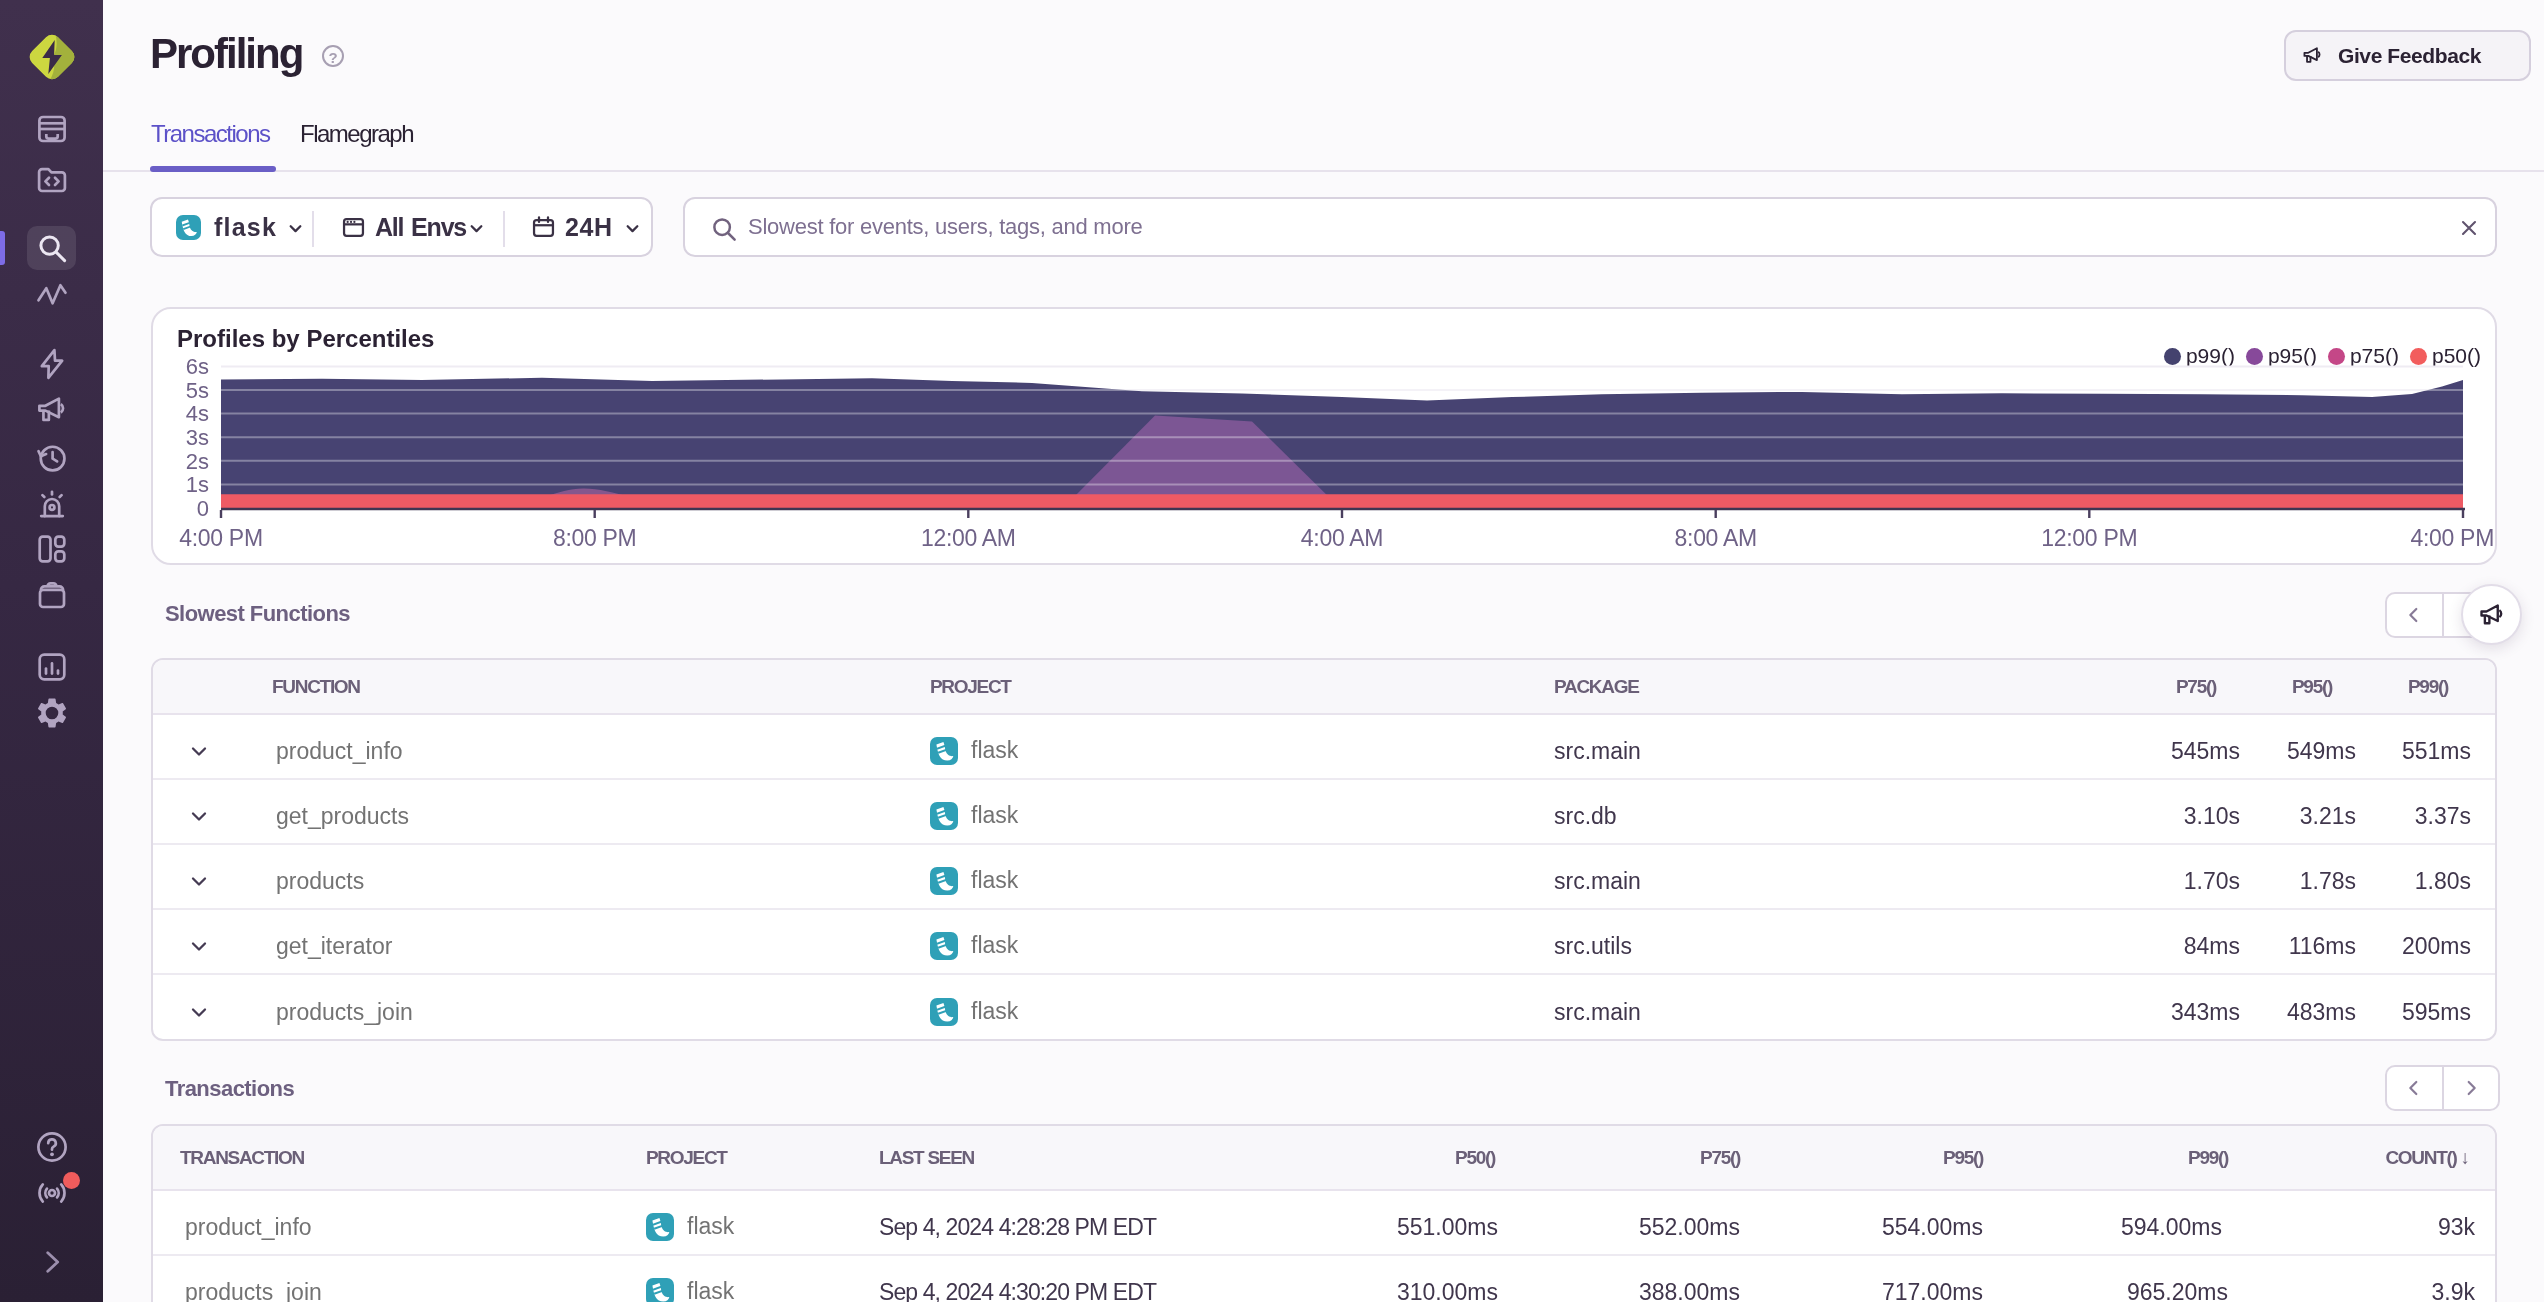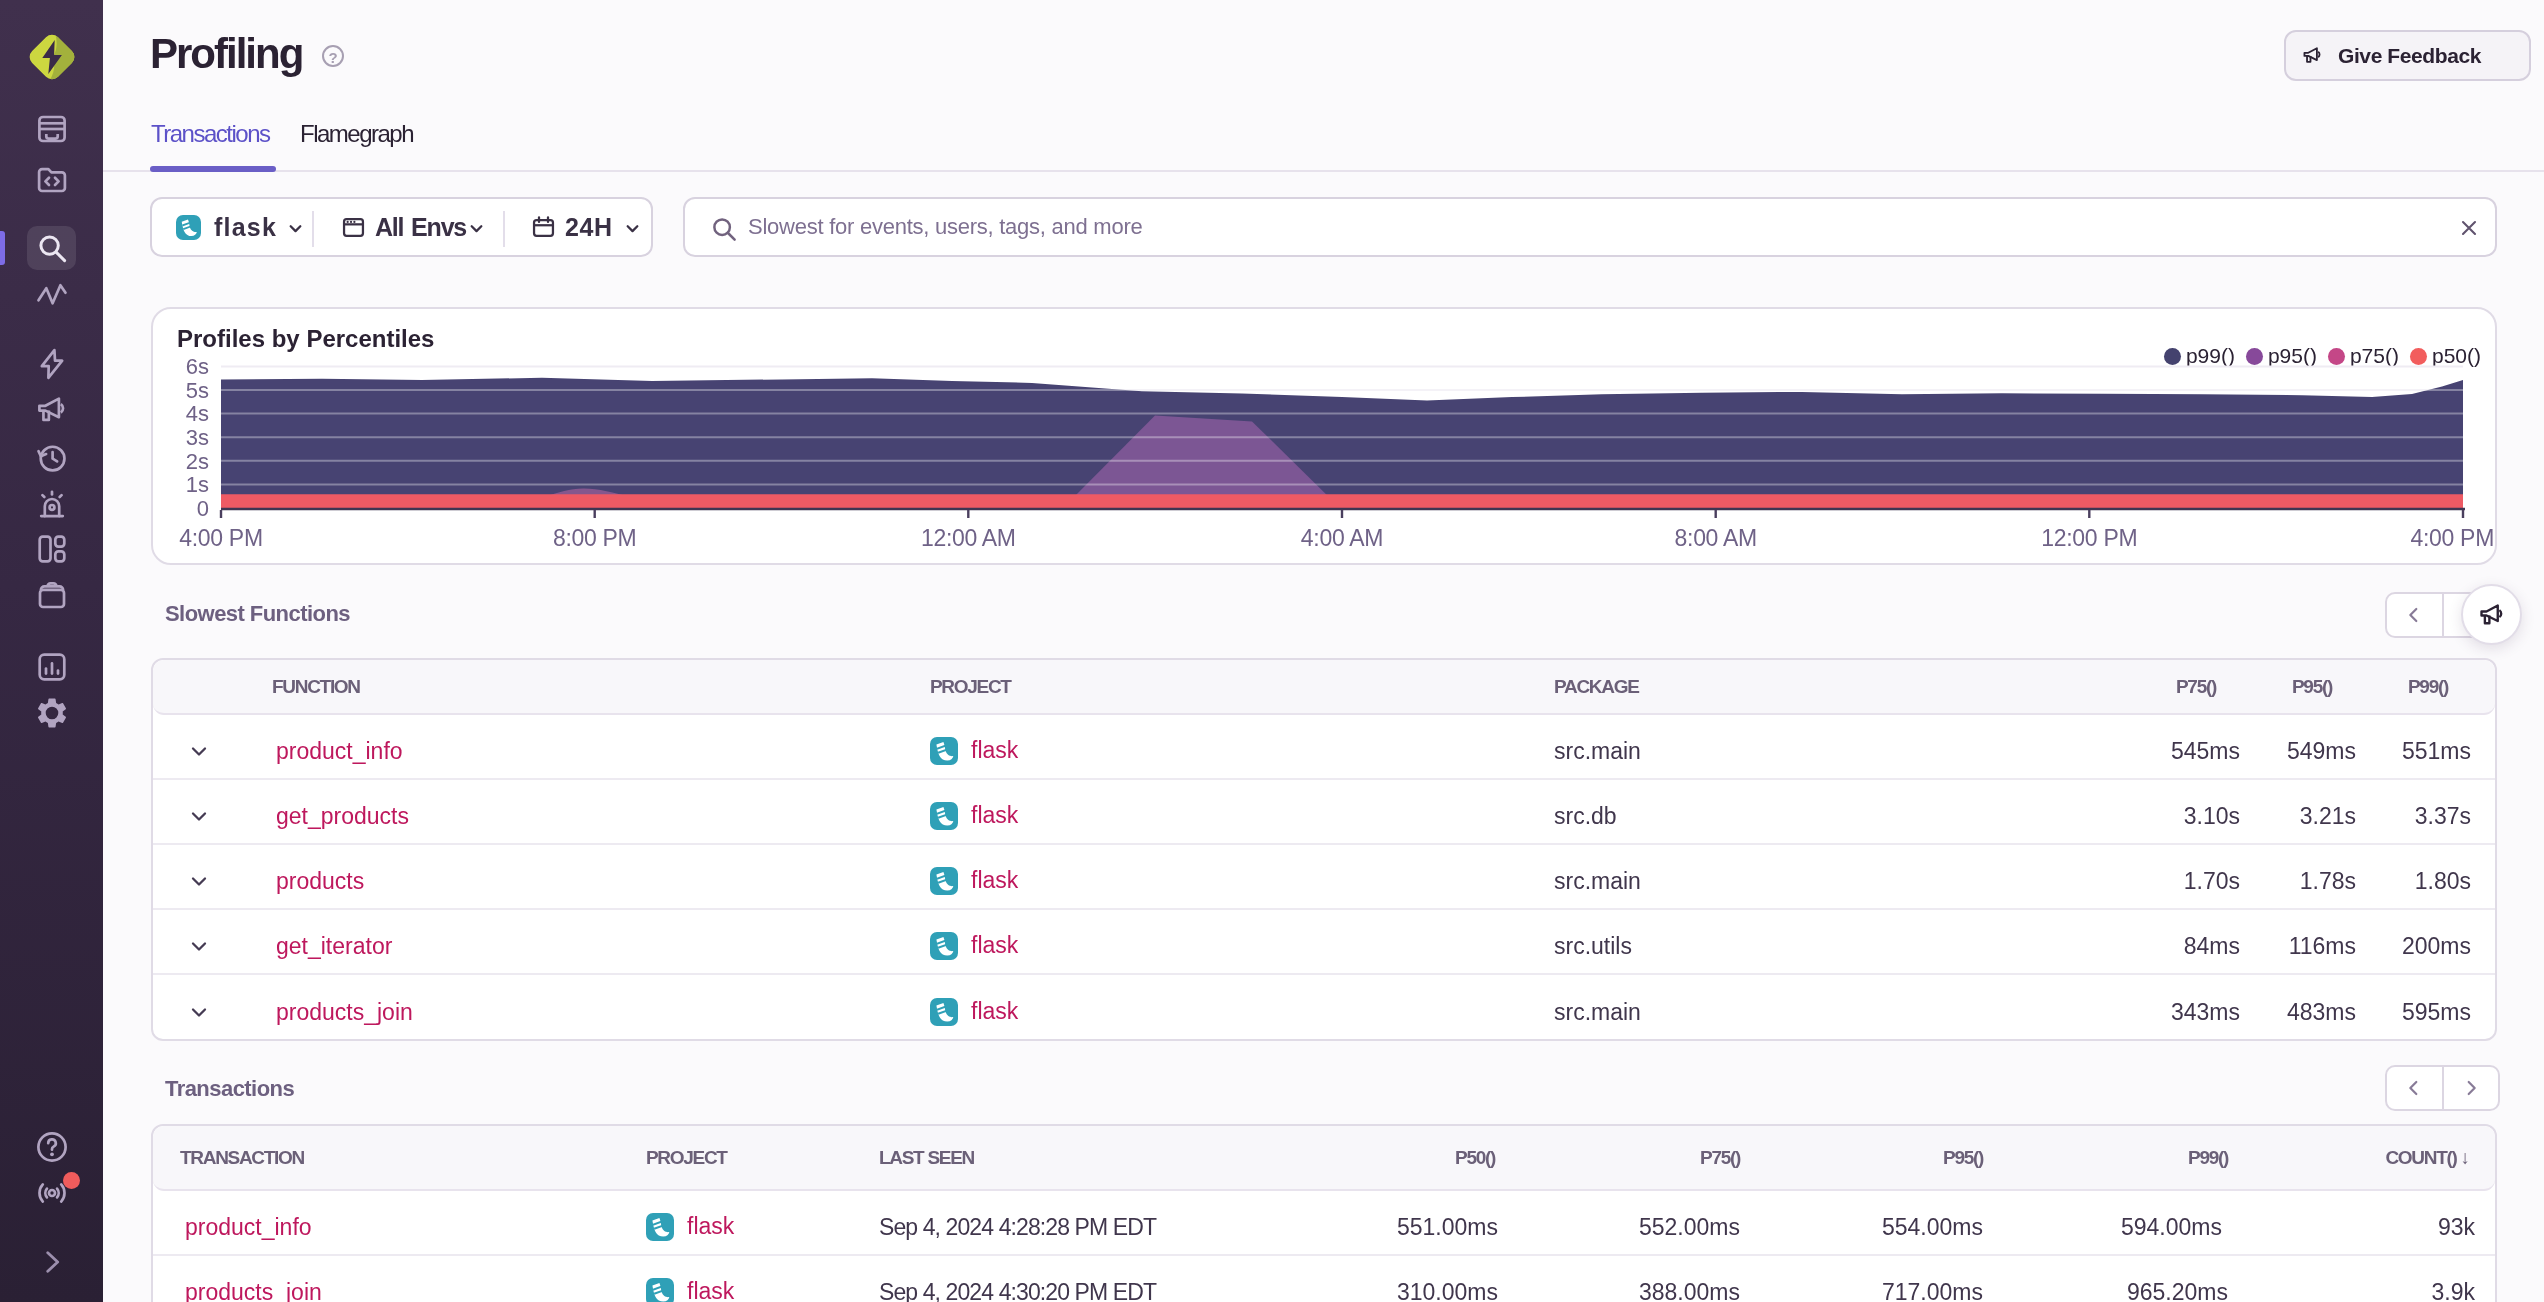--- a/index.html
+++ b/index.html
@@ -39,29 +39,29 @@
   .li { display:flex; align-items:center; gap:5px; }
   .ld { width:17px; height:17px; border-radius:50%; display:inline-block; }
   .h2 { position:absolute; left:165px; font-size:22px; font-weight:bold; color:#6d6080; letter-spacing:-0.55px; }
   
   .pagpair { position:absolute; left:2385px; width:115px; height:46px; background:#fff; border:2px solid #dcd6e2; border-radius:10px; display:flex; }
   .pagbtn { flex:1; display:flex; align-items:center; justify-content:center; }
   .pagbtn:first-child { border-right:2px solid #dcd6e2; }
   #fab { position:absolute; left:2461px; top:584px; width:61px; height:61px; border-radius:50%; background:#fff; border:2px solid #e2dde8; box-shadow:0 4px 14px rgba(60,40,80,0.13); display:flex; align-items:center; justify-content:center; }
   
   .card { overflow:hidden; }
-  .thead { position:relative; background:#f8f7fa; border-bottom:2px solid #e8e3ed;border-radius:11px; }
+  .thead { position:relative; background:#f8f7fa; border-bottom:2px solid #e8e3ed; }
   .hl { position:absolute; top:50%; transform:translateY(-50%); font-size:19px; font-weight:bold; color:#6b6078; letter-spacing:-1.3px; white-space:nowrap; }
   .hr { text-align:right; }
   .trow { position:relative; height:65px; border-bottom:2px solid #edeaf1; }
   #t1 .trow:last-child { border-bottom:none; }
   .cell { position:absolute; top:calc(50% + 4px); transform:translateY(-50%); font-size:23px; color:#40364c; white-space:nowrap; }
   .cr { text-align:right; }
   .chev { position:absolute; left:34px; top:calc(50% + 4px); transform:translateY(-50%); width:24px; height:24px; }
-  .link { color:#be185d; }
+  .link { color:#737373; }
   .pj { display:flex; align-items:center; gap:13px; }
   .pic { width:28px; height:28px; border-radius:7px; background:#2fa0b7; flex:0 0 28px; }
   .darr { font-weight:normal; font-size:19px; letter-spacing:0; }
 </style>
 </head>
 <body>
 <div id="sidebar">
   <svg class="sicon" style="top:57px;" width="47" height="53" viewBox="0 0 47 53">
     <defs>
         <clipPath id="dia">

